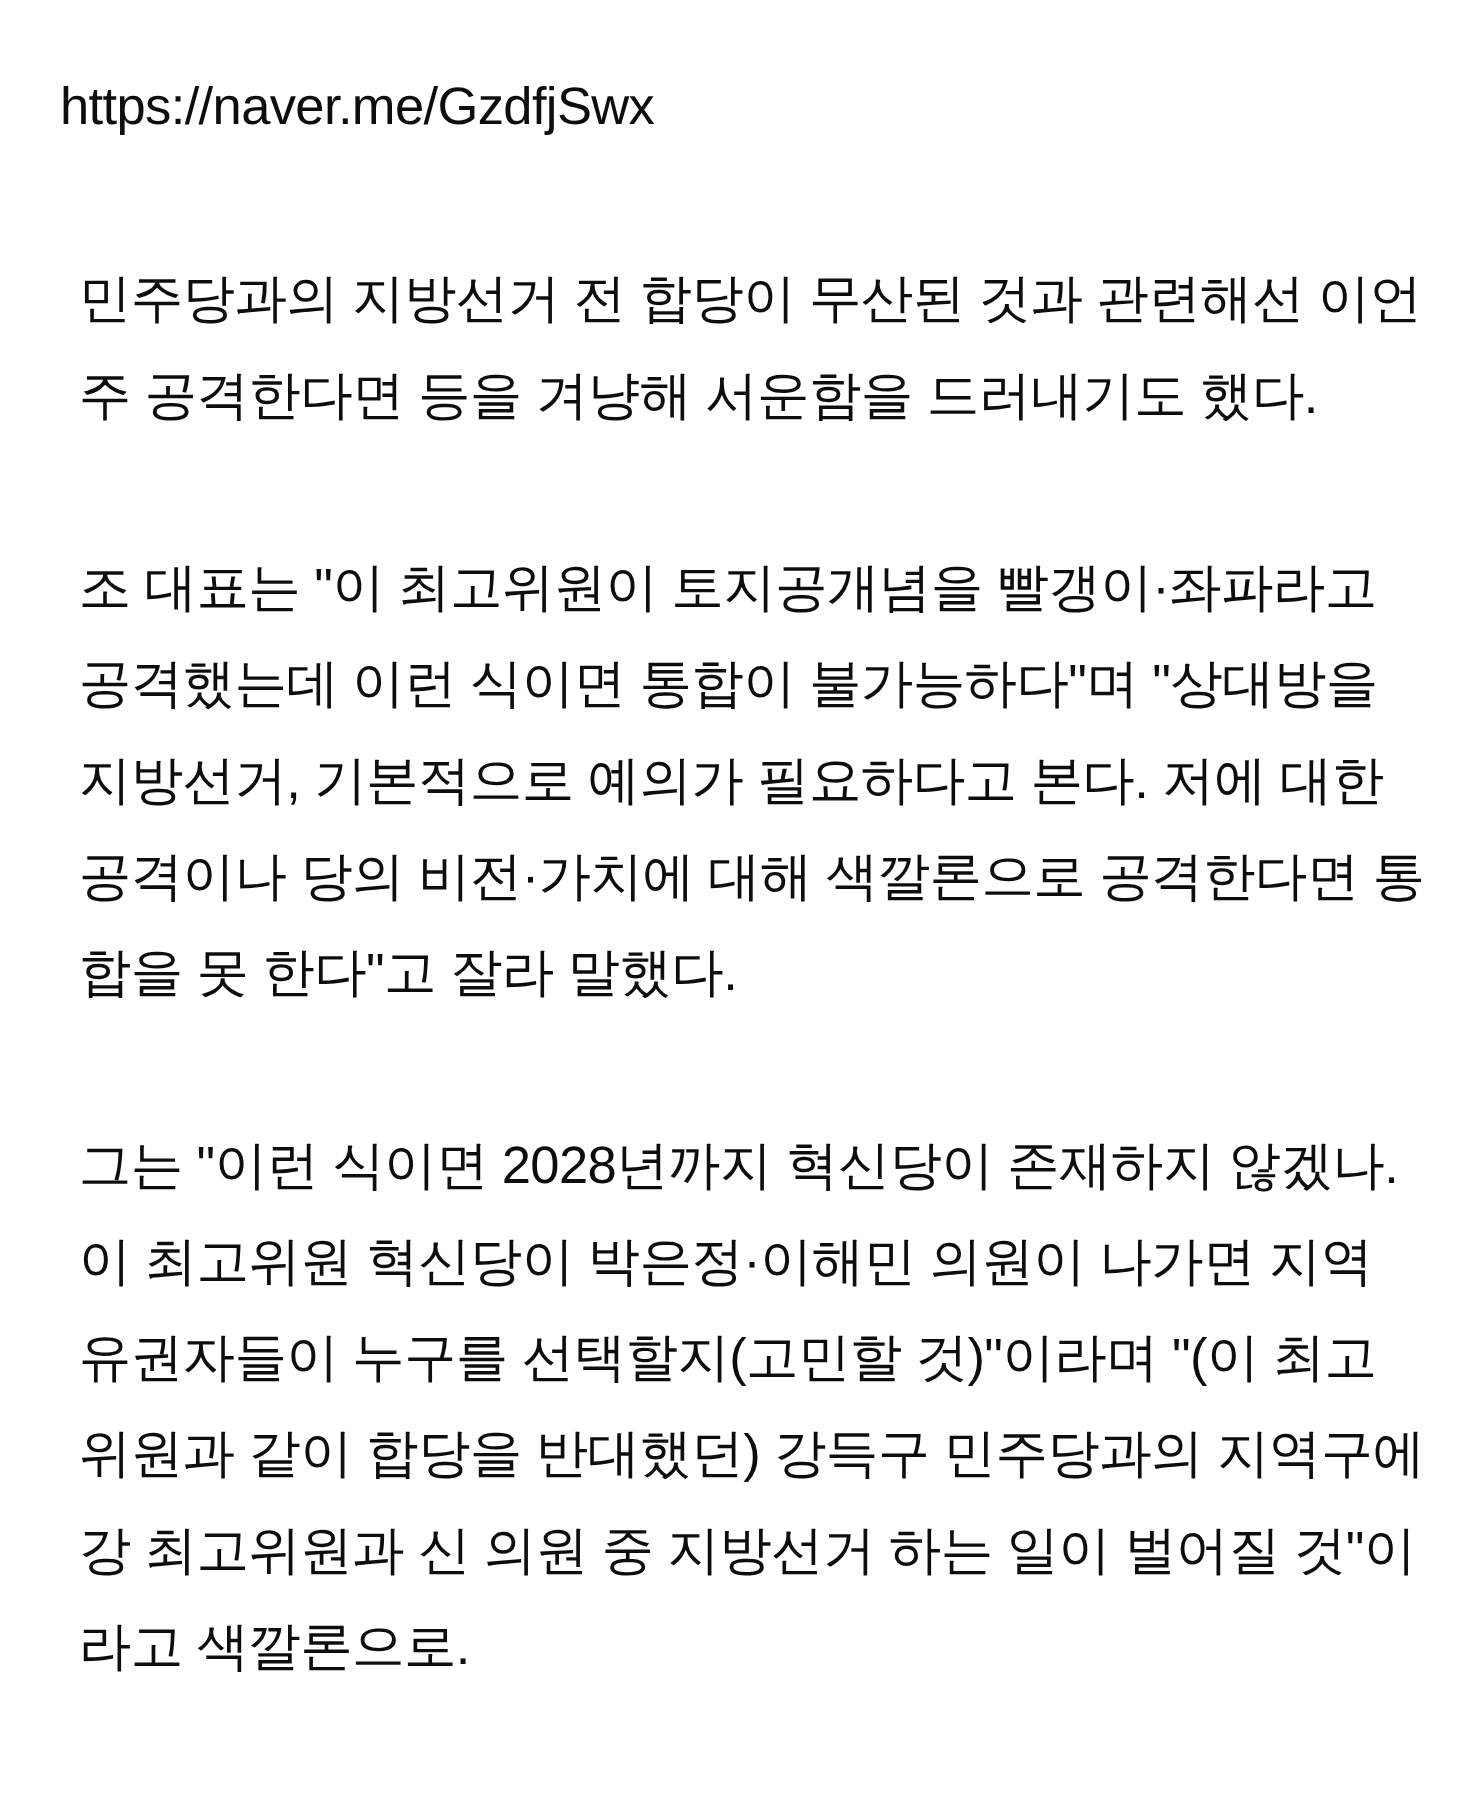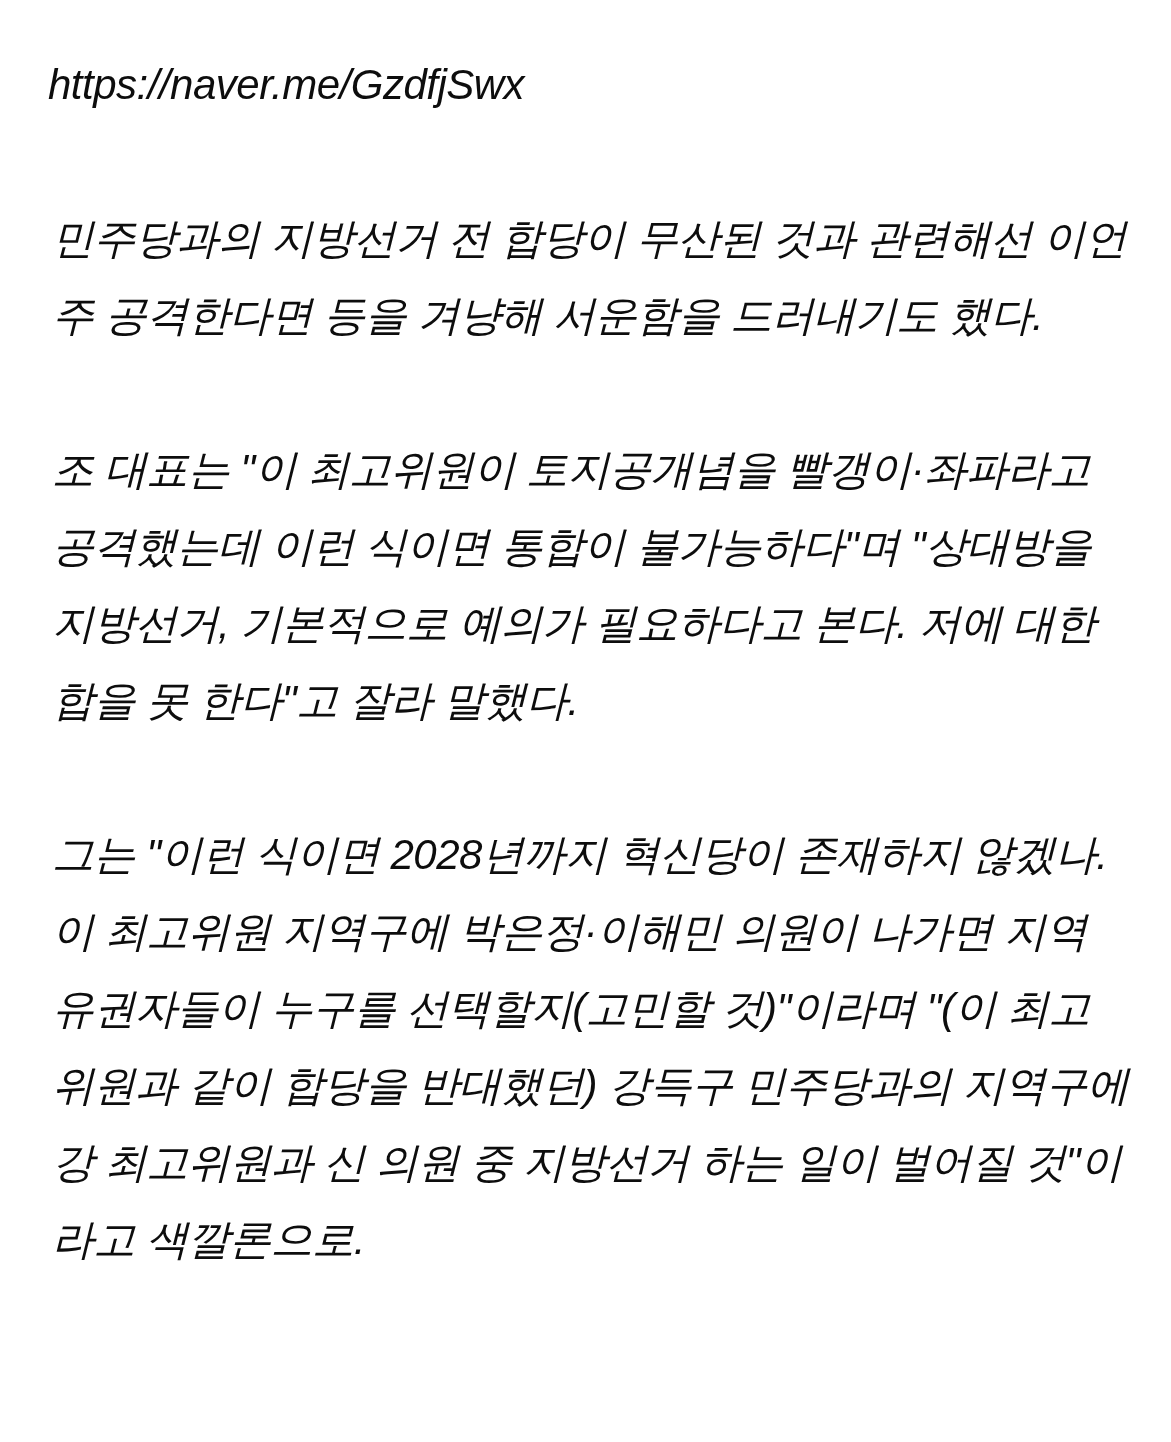--- a/index.html
+++ b/index.html
@@ -20,25 +20,23 @@
   .text-line {
     font-size: 42px;
     line-height: 77px;
     height: 77px;
     white-space: nowrap;
     font-weight: 400;
     letter-spacing: -0.5px;
   }
   .link-line {
     margin-bottom: 77px; 
-    font-style: italic;
   }
   .paragraph {
-    margin: 0 0 77px 4px; 
-    font-style: italic;
+    margin: 0 0 77px 15px; 
   }
   .paragraph:last-child {
     margin-bottom: 0;
   }
   .link-line .text-line {
     color: #0d0d0d;
     text-decoration: none;
     cursor: pointer;
   }
 </style>
@@ -53,25 +51,26 @@
 
   <div class="paragraph">
     <div class="text-line">민주당과의 지방선거 전 합당이 무산된 것과 관련해선 이언</div>
     <div class="text-line">주 공격한다면 등을 겨냥해 서운함을 드러내기도 했다.</div>
   </div>
 
   <div class="paragraph">
     <div class="text-line">조 대표는 "이 최고위원이 토지공개념을 빨갱이·좌파라고</div>
     <div class="text-line">공격했는데 이런 식이면 통합이 불가능하다"며 "상대방을</div>
     <div class="text-line">지방선거, 기본적으로 예의가 필요하다고 본다. 저에 대한</div>
+    <div class="text-line">공격이나 당의 비전·가치에 대해 색깔론으로 공격한다면 통</div>
     <div class="text-line">합을 못 한다"고 잘라 말했다.</div>
   </div>
 
   <div class="paragraph">
     <div class="text-line">그는 "이런 식이면 2028년까지 혁신당이 존재하지 않겠나.</div>
-    <div class="text-line">이 최고위원 지역구에 박은정·이해민 의원이 나가면 지역</div>
+    <div class="text-line">이 최고위원 혁신당이 박은정·이해민 의원이 나가면 지역</div>
     <div class="text-line">유권자들이 누구를 선택할지(고민할 것)"이라며 "(이 최고</div>
     <div class="text-line">위원과 같이 합당을 반대했던) 강득구 민주당과의 지역구에</div>
     <div class="text-line">강 최고위원과 신 의원 중 지방선거 하는 일이 벌어질 것"이</div>
     <div class="text-line">라고 색깔론으로.</div>
   </div>
 
 </div>
 
 </body></html>

